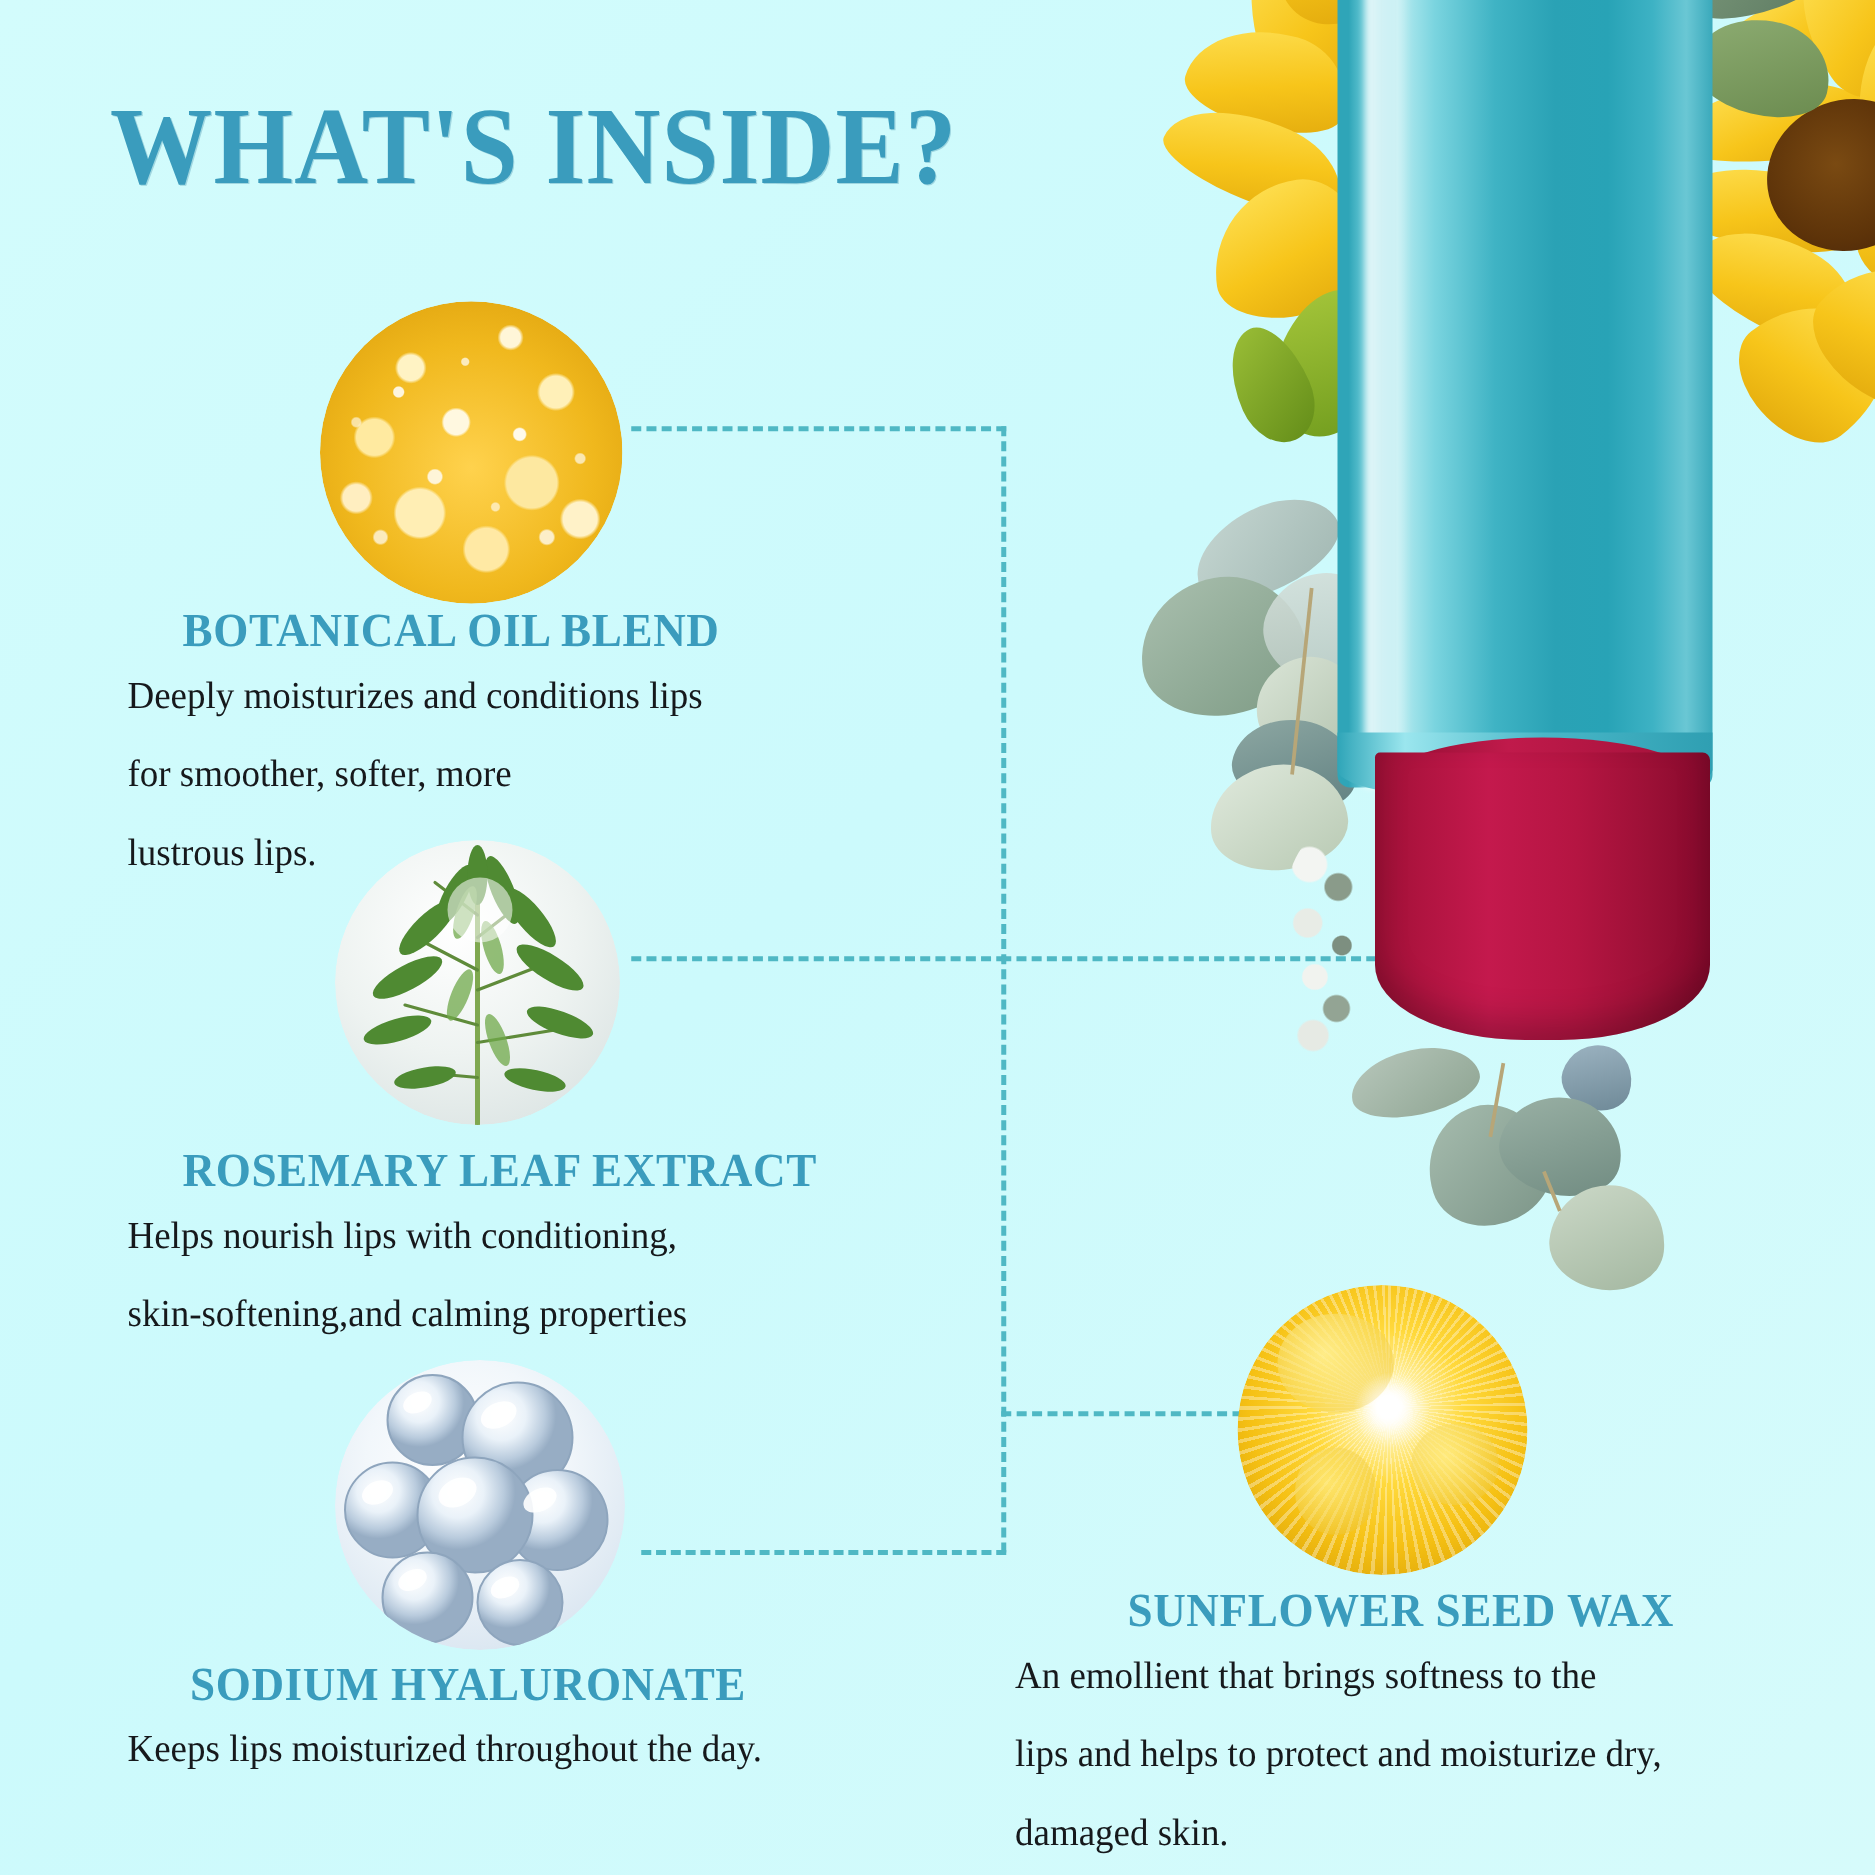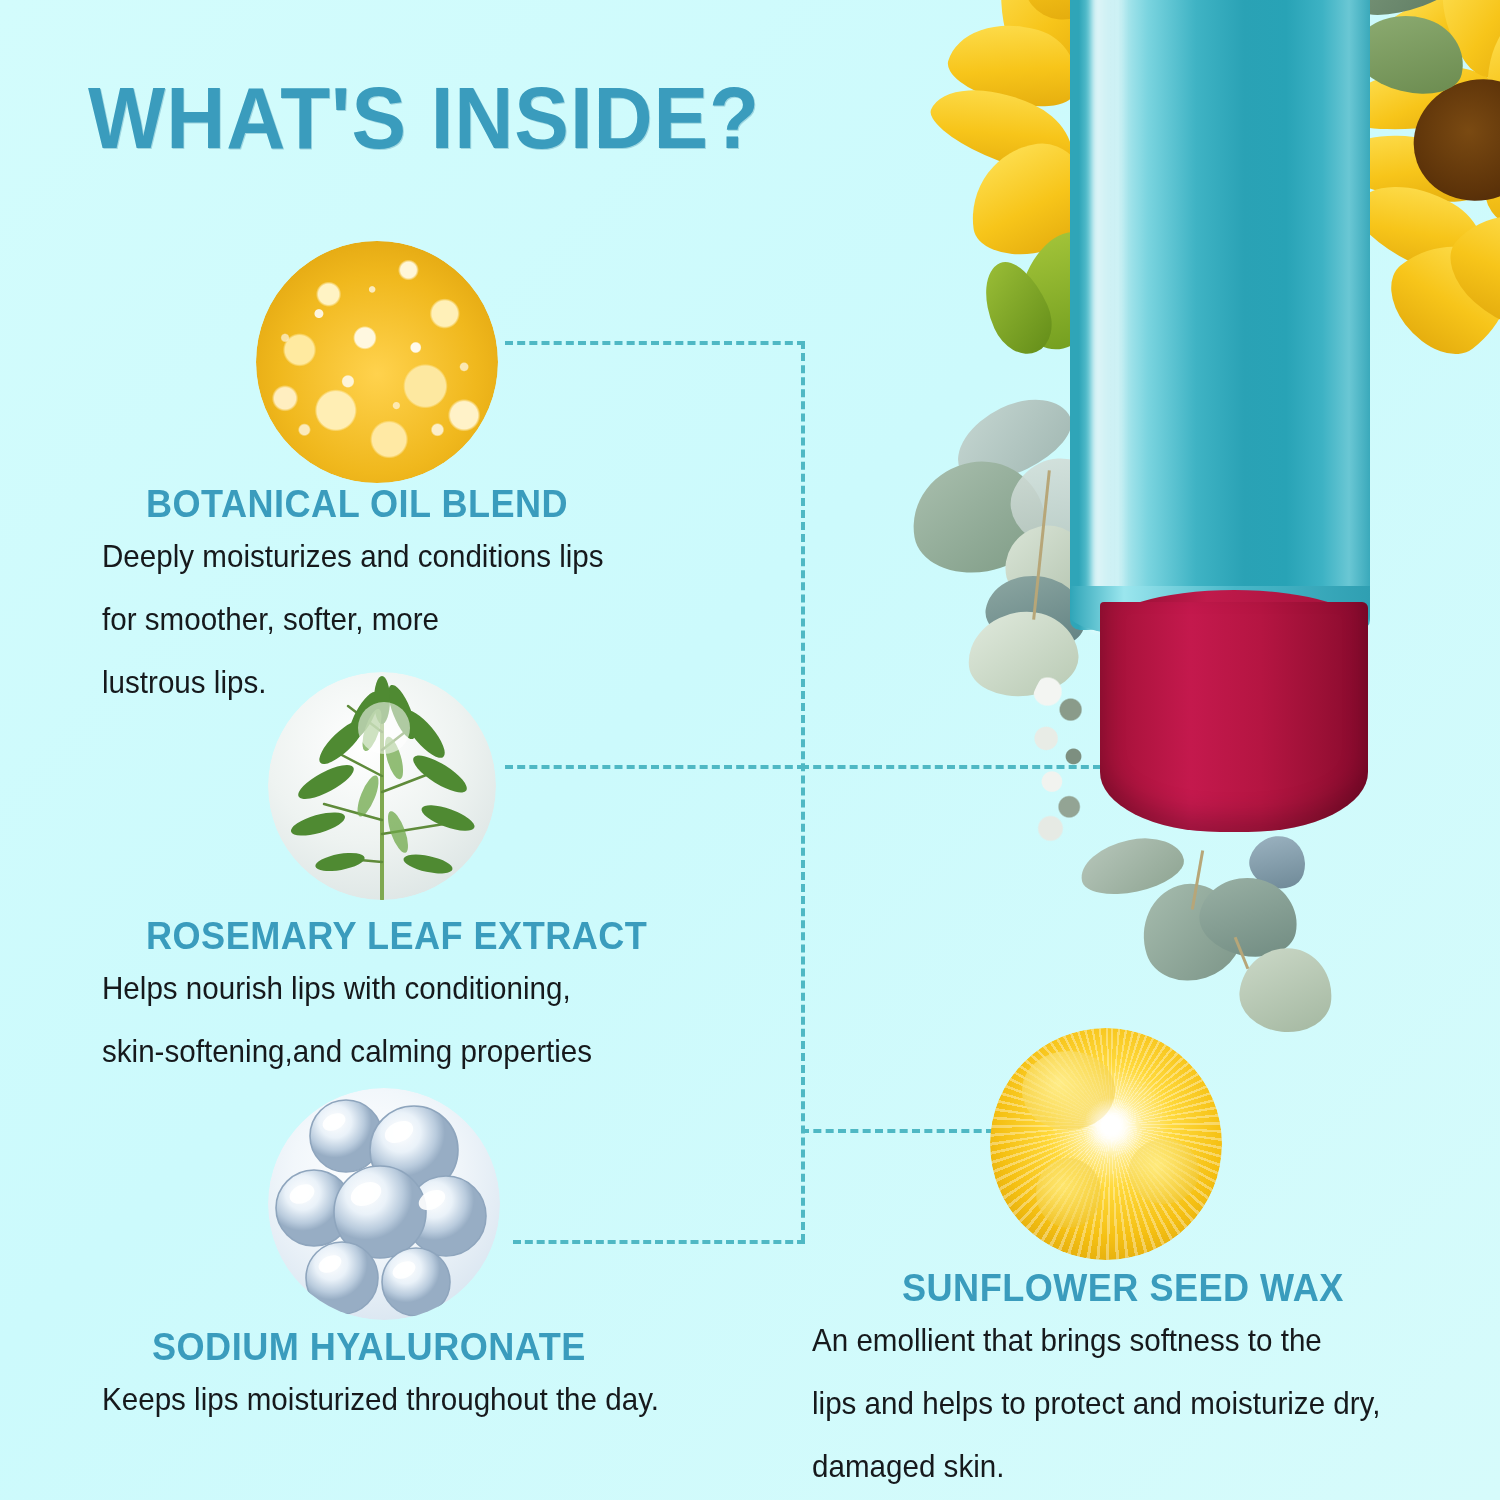--- a/index.html
+++ b/index.html
@@ -3,21 +3,21 @@
 <meta charset="utf-8">
 <style>
   html,body{margin:0;padding:0;}
   body{
     width:1500px;height:1500px;
     background:#cdfbfb;
     font-family:"Liberation Sans","DejaVu Sans",sans-serif;
     overflow:hidden;
   }
   #stage{position:relative;width:1500px;height:1500px;overflow:hidden;
-    background:linear-gradient(135deg,#d3fcfc 0%,#ccfafc 45%,#d6fbfb 100%);}
+    background:linear-gradient(135deg,#d3fcfc 0%,#ccfafc 45%,#d6fbfb 100%);font-family:Liberation Serif, serif;}
 
   
   .title{
     position:absolute;left:88px;top:74px;
     font-size:88px;line-height:1;
     font-weight:bold;letter-spacing:1px;
     color:#3a9cbd;
     transform:scaleX(.93);transform-origin:left top;
     white-space:nowrap;
     text-shadow:1px 1px 0 rgba(45,130,160,.30);

